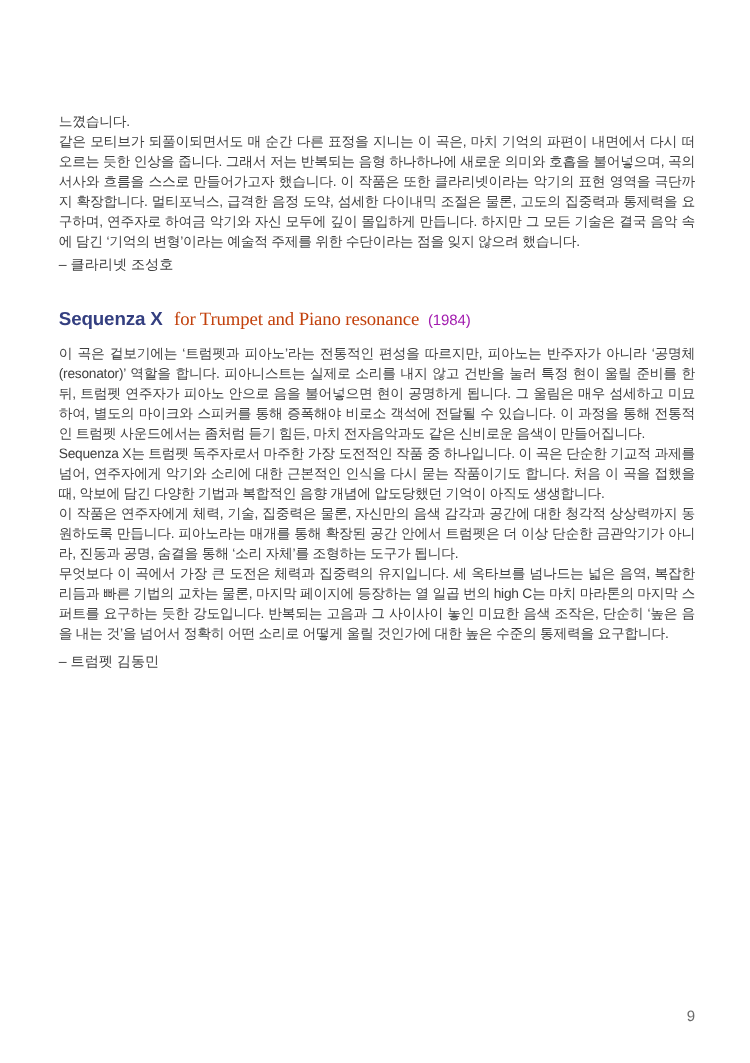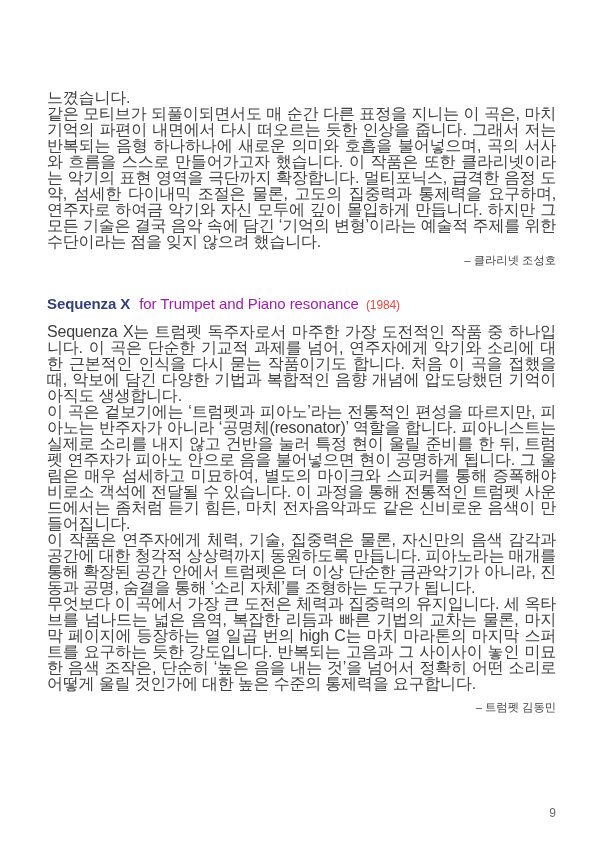--- a/index.html
+++ b/index.html
@@ -17,52 +17,52 @@
     overflow: hidden;
   }
   .content {
     position: absolute;
     left: 47px;
     top: 90px;
     width: 509px;
   }
   .para {
     margin: 0;
-    font-size: 16px;
+    font-size: 11px;
     line-height: 16px;
     text-align: justify;
     letter-spacing: -0.2px;
     overflow-wrap: break-word;
   }
   .signature {
     margin: 2px 0 0 0;
     font-size: 11.3px;
     line-height: 16px;
-    text-align: right;
     color: #3f3f3f;
   }
   .signature.second {
     margin-top: 7px;
   }
   .piece-heading {
     margin: 26px 0 9px 0;
     font-size: 15px;
     line-height: 20px;
     font-weight: 700;
     color: #343f80;
     letter-spacing: -0.1px;
   }
   .piece-heading .subtitle {
     font-weight: 400;
-    color: #a21caf;
+    color: #c2410c;
     margin-left: 5px;
+    font-family: Liberation Serif, serif;
   }
   .piece-heading .year {
     font-weight: 400;
-    color: #ef4444;
+    color: #a21caf;
     font-size: 12px;
     margin-left: 3px;
   }
   .page-number {
     position: absolute;
     right: 44px;
     bottom: 30px;
     font-size: 12px;
     line-height: 14px;
     color: #6a6a6a;
@@ -77,22 +77,22 @@
     <p class="para">느꼈습니다.</p>
     <p class="para">같은 모티브가 되풀이되면서도 매 순간 다른 표정을 지니는 이 곡은, 마치 기억의 파편이 내면에서 다시 떠오르는 듯한 인상을 줍니다. 그래서 저는 반복되는 음형 하나하나에 새로운 의미와 호흡을 불어넣으며, 곡의 서사와 흐름을 스스로 만들어가고자 했습니다. 이 작품은 또한 클라리넷이라는 악기의 표현 영역을 극단까지 확장합니다. 멀티포닉스, 급격한 음정 도약, 섬세한 다이내믹 조절은 물론, 고도의 집중력과 통제력을 요구하며, 연주자로 하여금 악기와 자신 모두에 깊이 몰입하게 만듭니다. 하지만 그 모든 기술은 결국 음악 속에 담긴 ‘기억의 변형’이라는 예술적 주제를 위한 수단이라는 점을 잊지 않으려 했습니다.</p>
     <p class="signature">– 클라리넷 조성호</p>
 
     <h2 class="piece-heading">
       <span class="title">Sequenza X</span>
       <span class="subtitle">for Trumpet and Piano resonance</span>
       <span class="year">(1984)</span>
     </h2>
 
+    <p class="para">이 곡은 겉보기에는 ‘트럼펫과 피아노’라는 전통적인 편성을 따르지만, 피아노는 반주자가 아니라 ‘공명체(resonator)’ 역할을 합니다. 피아니스트는 실제로 소리를 내지 않고 건반을 눌러 특정 현이 울릴 준비를 한 뒤, 트럼펫 연주자가 피아노 안으로 음을 불어넣으면 현이 공명하게 됩니다. 그 울림은 매우 섬세하고 미묘하여, 별도의 마이크와 스피커를 통해 증폭해야 비로소 객석에 전달될 수 있습니다. 이 과정을 통해 전통적인 트럼펫 사운드에서는 좀처럼 듣기 힘든, 마치 전자음악과도 같은 신비로운 음색이 만들어집니다.</p>
     <p class="para">Sequenza X는 트럼펫 독주자로서 마주한 가장 도전적인 작품 중 하나입니다. 이 곡은 단순한 기교적 과제를 넘어, 연주자에게 악기와 소리에 대한 근본적인 인식을 다시 묻는 작품이기도 합니다. 처음 이 곡을 접했을 때, 악보에 담긴 다양한 기법과 복합적인 음향 개념에 압도당했던 기억이 아직도 생생합니다.</p>
-    <p class="para">이 곡은 겉보기에는 ‘트럼펫과 피아노’라는 전통적인 편성을 따르지만, 피아노는 반주자가 아니라 ‘공명체(resonator)’ 역할을 합니다. 피아니스트는 실제로 소리를 내지 않고 건반을 눌러 특정 현이 울릴 준비를 한 뒤, 트럼펫 연주자가 피아노 안으로 음을 불어넣으면 현이 공명하게 됩니다. 그 울림은 매우 섬세하고 미묘하여, 별도의 마이크와 스피커를 통해 증폭해야 비로소 객석에 전달될 수 있습니다. 이 과정을 통해 전통적인 트럼펫 사운드에서는 좀처럼 듣기 힘든, 마치 전자음악과도 같은 신비로운 음색이 만들어집니다.</p>
     <p class="para">이 작품은 연주자에게 체력, 기술, 집중력은 물론, 자신만의 음색 감각과 공간에 대한 청각적 상상력까지 동원하도록 만듭니다. 피아노라는 매개를 통해 확장된 공간 안에서 트럼펫은 더 이상 단순한 금관악기가 아니라, 진동과 공명, 숨결을 통해 ‘소리 자체’를 조형하는 도구가 됩니다.</p>
     <p class="para">무엇보다 이 곡에서 가장 큰 도전은 체력과 집중력의 유지입니다. 세 옥타브를 넘나드는 넓은 음역, 복잡한 리듬과 빠른 기법의 교차는 물론, 마지막 페이지에 등장하는 열 일곱 번의 high C는 마치 마라톤의 마지막 스퍼트를 요구하는 듯한 강도입니다. 반복되는 고음과 그 사이사이 놓인 미묘한 음색 조작은, 단순히 ‘높은 음을 내는 것’을 넘어서 정확히 어떤 소리로 어떻게 울릴 것인가에 대한 높은 수준의 통제력을 요구합니다.</p>
     <p class="signature second">– 트럼펫 김동민</p>
 
   </div>
 
   <div class="page-number">9</div>
 </div>
 
 </body></html>

